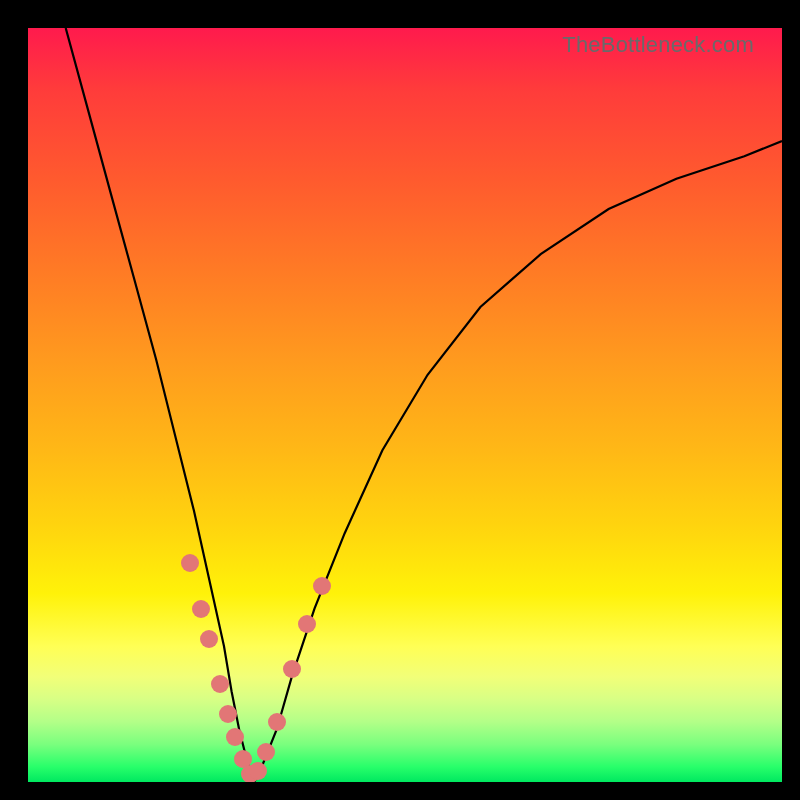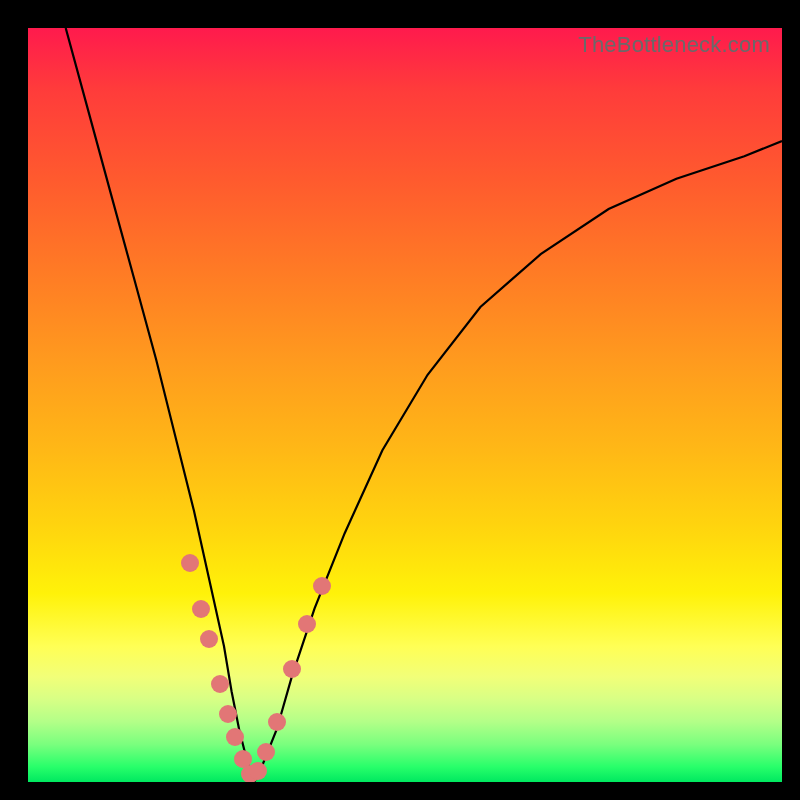--- a/index.html
+++ b/index.html
@@ -40,21 +40,21 @@
       #b3ff88 92%,
       #7aff7e 95%,
       #28ff6a 98%,
       #00e860 100%
     );
     overflow: hidden;
   }
   .watermark {
     position: absolute;
     top: 4px;
-    right: 12px;
+    right: 28px;
     color: #6a6a6a;
     font-size: 22px;
     font-weight: 400;
     letter-spacing: 0.2px;
     user-select: none;
   }
   svg.curve {
     position: absolute;
     left: 0;
     top: 0;

